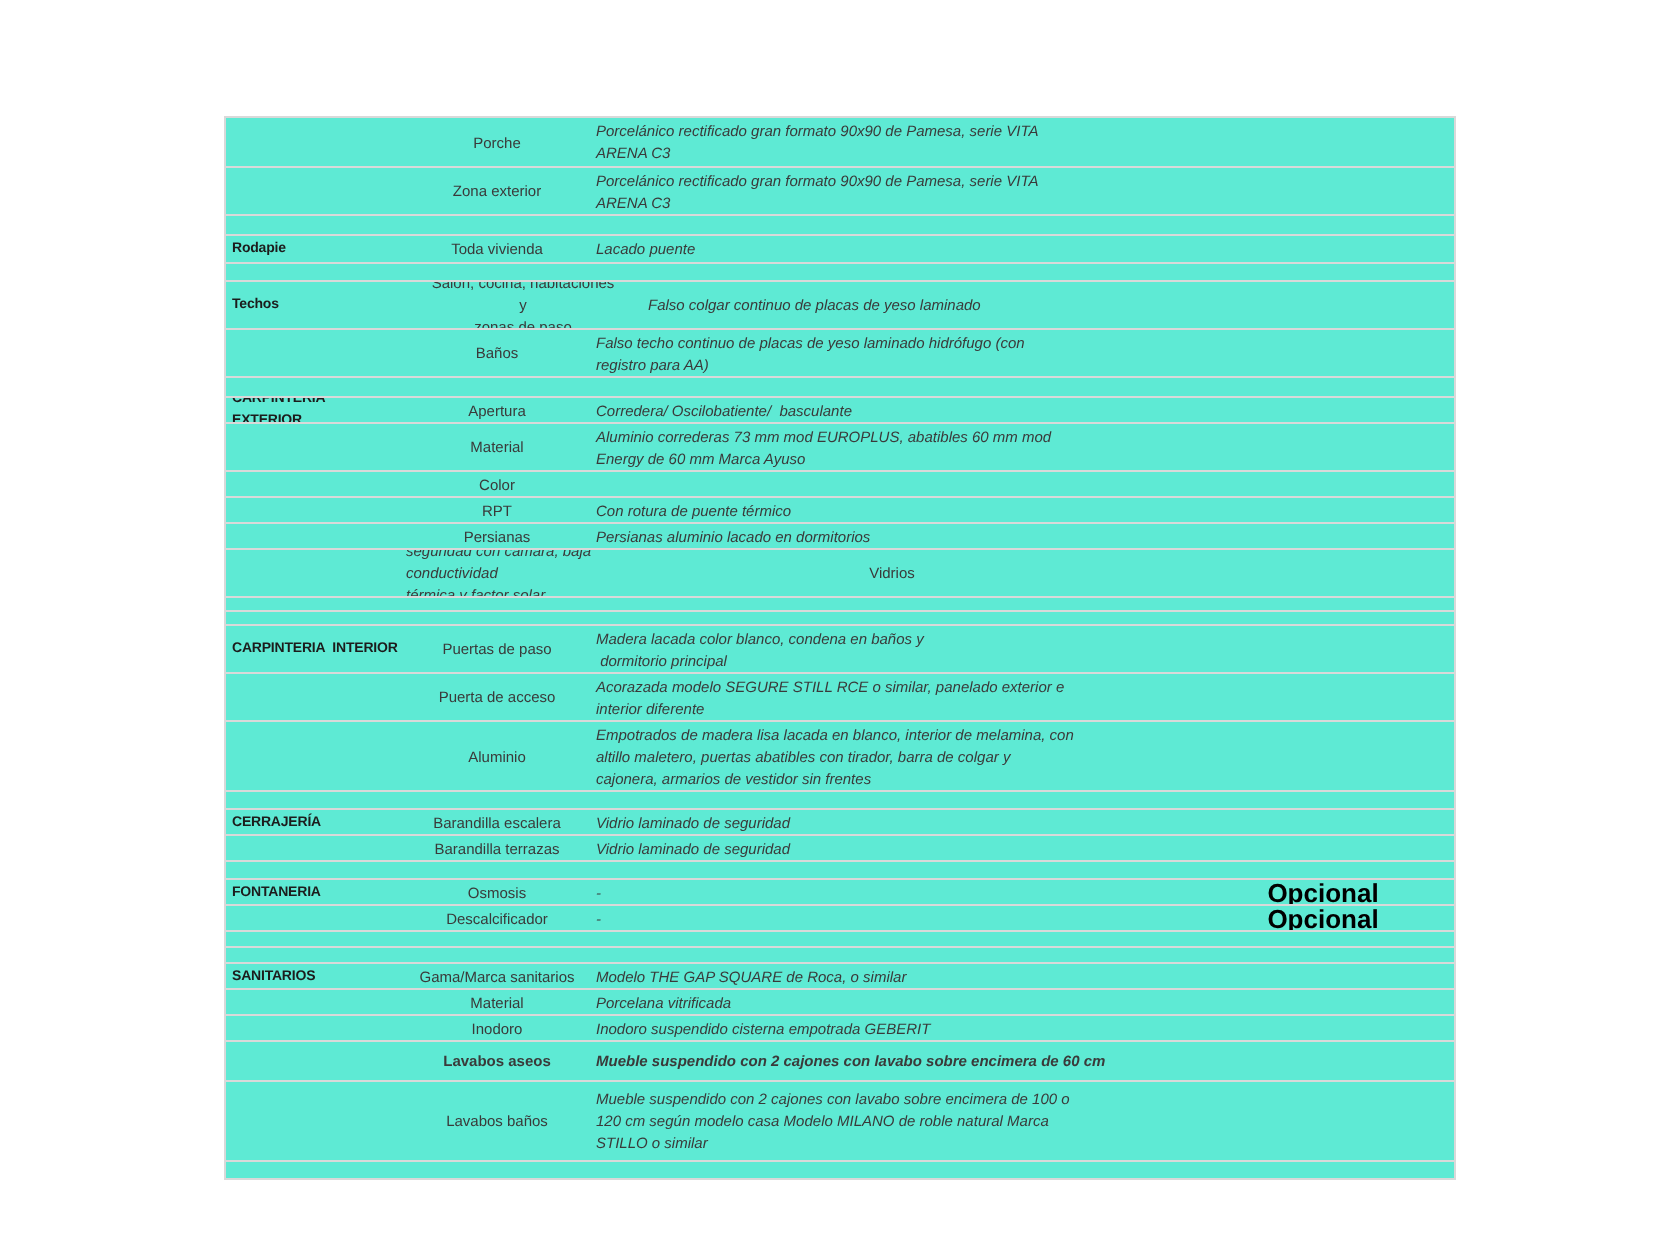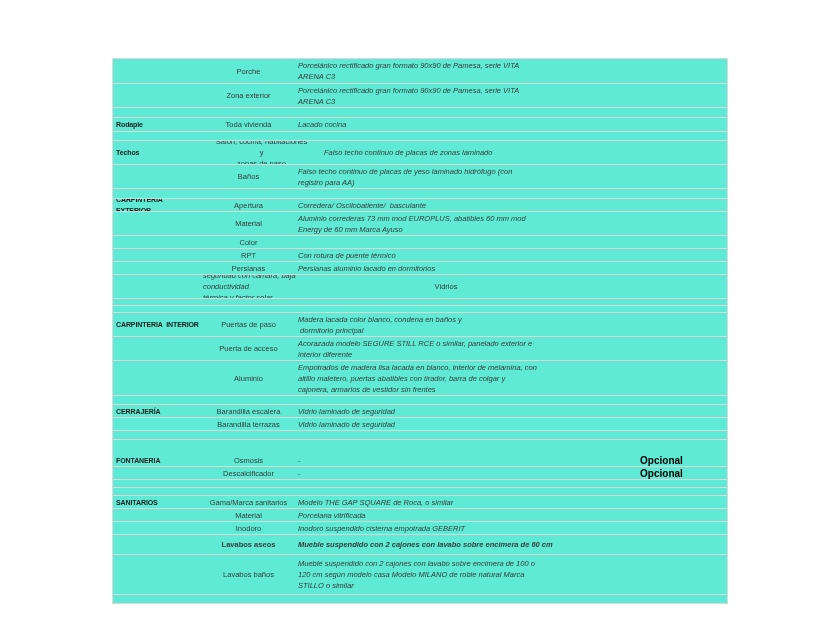--- a/index.html
+++ b/index.html
@@ -54,21 +54,21 @@
   }
   .cell.desc {
     font-style: italic;
     padding-left: 2px;
     white-space: pre-wrap;
   }
   .cell.opt {
     justify-content: center;
     font-weight: bold;
     color: #000000;
-    font-size: 10px;
+    font-size: 13px;
   }
   .spacer-row {
     border-bottom: 1px solid #d9d9d9;
   }
 </style>
 </head>
 <body>
 
 <div class="canvas">
   <div class="spec-table" id="spec-table">
@@ -83,29 +83,29 @@
     <div class="cell cat"></div>
     <div class="cell sub">Zona exterior</div>
     <div class="cell desc">Porcelánico rectificado gran formato 90x90 de Pamesa, serie VITA
 ARENA C3</div>
     <div class="cell opt"></div>
   </div>
       <div class="spacer-row" style="height: 9px;"></div>
       <div class="row" style="height: 14px;">
     <div class="cell cat">Rodapie</div>
     <div class="cell sub">Toda vivienda</div>
-    <div class="cell desc">Lacado cocina</div>
+    <div class="cell desc">Lacado puente</div>
     <div class="cell opt"></div>
   </div>
       <div class="spacer-row" style="height: 8px;"></div>
       <div class="row" style="height: 24px; gap: 13px;">
     <div class="cell cat">Techos</div>
     <div class="cell sub">Salón, cocina, habitaciones y
 zonas de paso</div>
-    <div class="cell desc">Falso techo continuo de placas de zonas laminado</div>
+    <div class="cell desc">Falso colgar continuo de placas de yeso laminado</div>
     <div class="cell opt"></div>
   </div>
       <div class="row" style="height: 24px;">
     <div class="cell cat"></div>
     <div class="cell sub">Baños</div>
     <div class="cell desc">Falso techo continuo de placas de yeso laminado hidrófugo (con
 registro para AA)</div>
     <div class="cell opt"></div>
   </div>
       <div class="spacer-row" style="height: 9px;"></div>
@@ -177,21 +177,21 @@
     <div class="cell desc">Vidrio laminado de seguridad</div>
     <div class="cell opt"></div>
   </div>
       <div class="row" style="height: 13px;">
     <div class="cell cat"></div>
     <div class="cell sub">Barandilla terrazas</div>
     <div class="cell desc">Vidrio laminado de seguridad</div>
     <div class="cell opt"></div>
   </div>
       <div class="spacer-row" style="height: 8px;"></div>
-      <div class="row" style="height: 13px; margin-top: 14px;">
+      <div class="row" style="height: 13px;">
     <div class="cell cat">FONTANERIA</div>
     <div class="cell sub">Osmosis</div>
     <div class="cell desc">-</div>
     <div class="cell opt">Opcional</div>
   </div>
       <div class="row" style="height: 13px;">
     <div class="cell cat"></div>
     <div class="cell sub">Descalcificador</div>
     <div class="cell desc">-</div>
     <div class="cell opt">Opcional</div>

